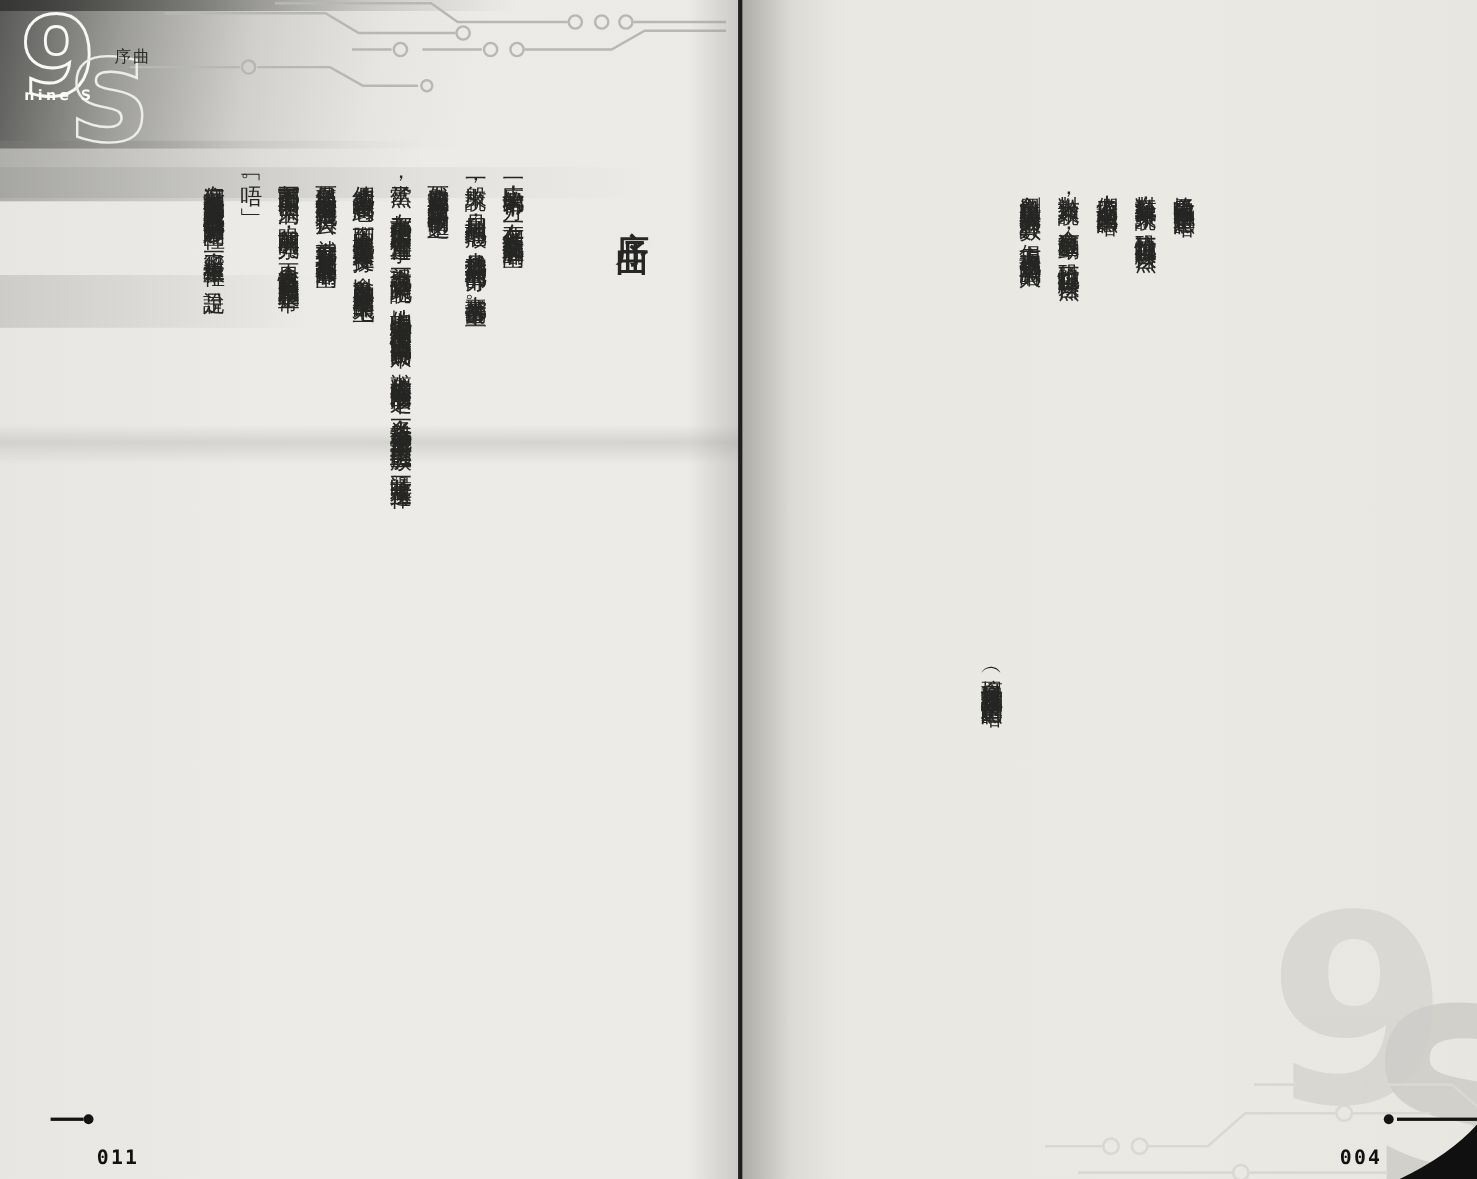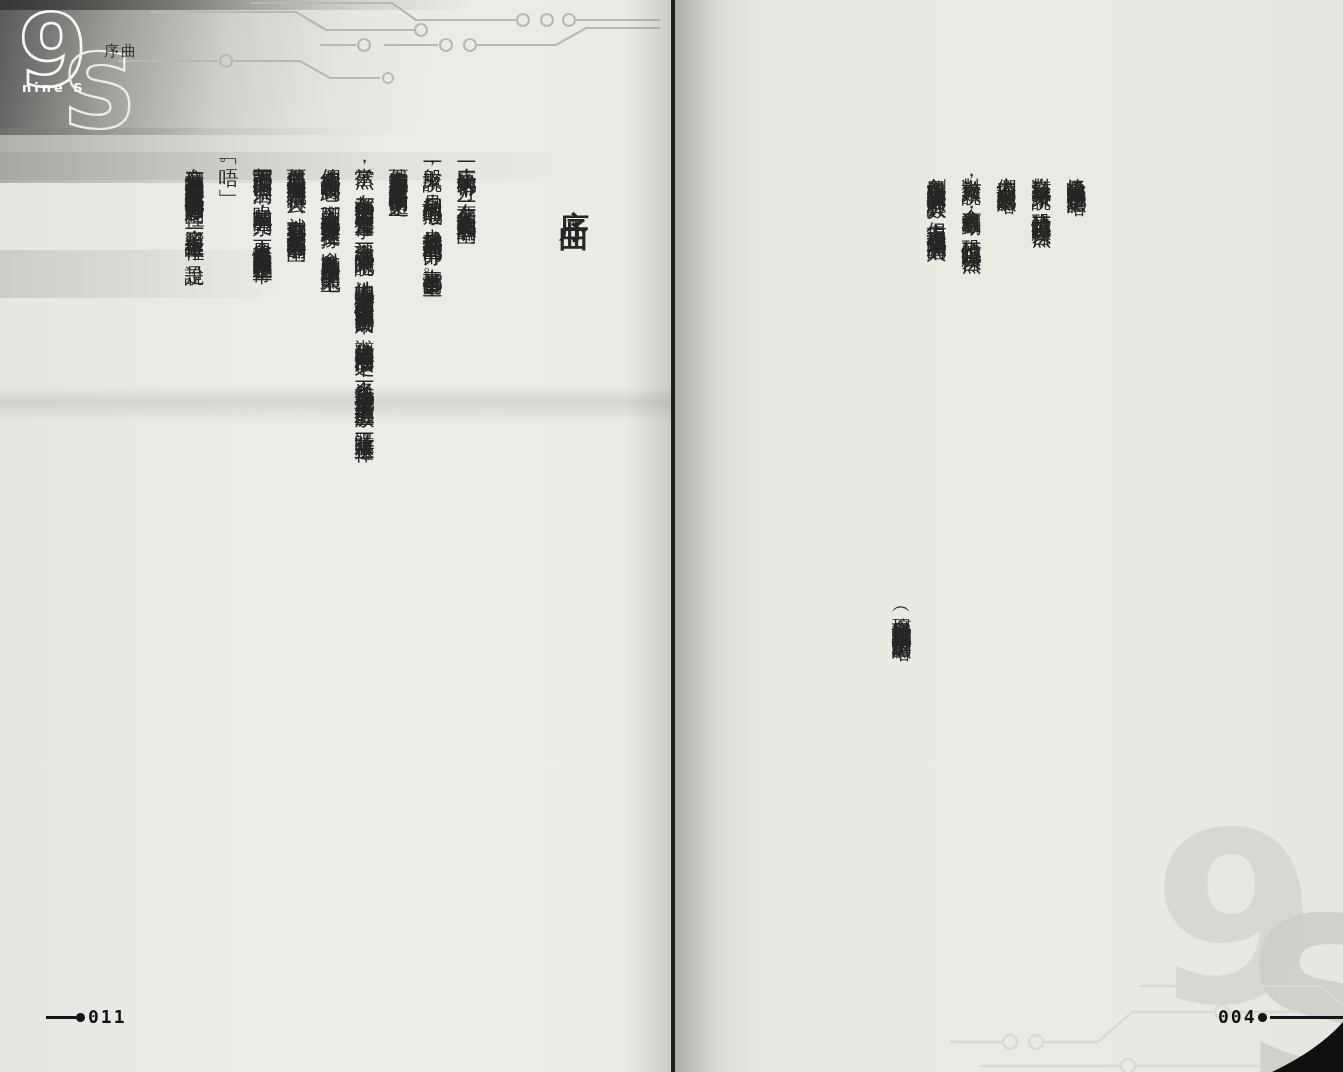--- a/index.html
+++ b/index.html
@@ -51,21 +51,21 @@
     text-align:start;
   }
   .v-body p{margin:0;padding:0;}
   .body-left{left:76px;top:122px;width:408px;height:890px;}
   .body-left p{text-indent:30px;}
   .body-right{left:882px;top:140px;width:212px;height:900px;line-height:35px;}
   .body-right p{text-indent:22px;}
   .body-right p.attrib{text-indent:460px;}
   
   .pagenum{position:absolute;font-family:"DejaVu Sans Mono",monospace;
-    font-weight:bold;font-size:18px;letter-spacing:2px;color:#121212;}
+    font-weight:bold;font-size:18px;letter-spacing:2px;color:#121212;margin-top:36px;}
   .pn-left{left:88px;top:1006px;}
   .pn-right{left:1218px;top:1006px;}
   .pn-rule{position:absolute;height:3px;background:#141414;}
   .pn-rule-left{left:46px;top:1016px;width:30px;}
   .pn-rule-right{left:1270px;top:1016px;width:73px;}
   .pn-dot{position:absolute;width:9px;height:9px;border-radius:50%;background:#141414;top:1013px;}
   .pn-dot-left{left:76px;}
   .pn-dot-right{left:1258px;}
   
   .corner-svg{position:absolute;left:0;top:0;}

